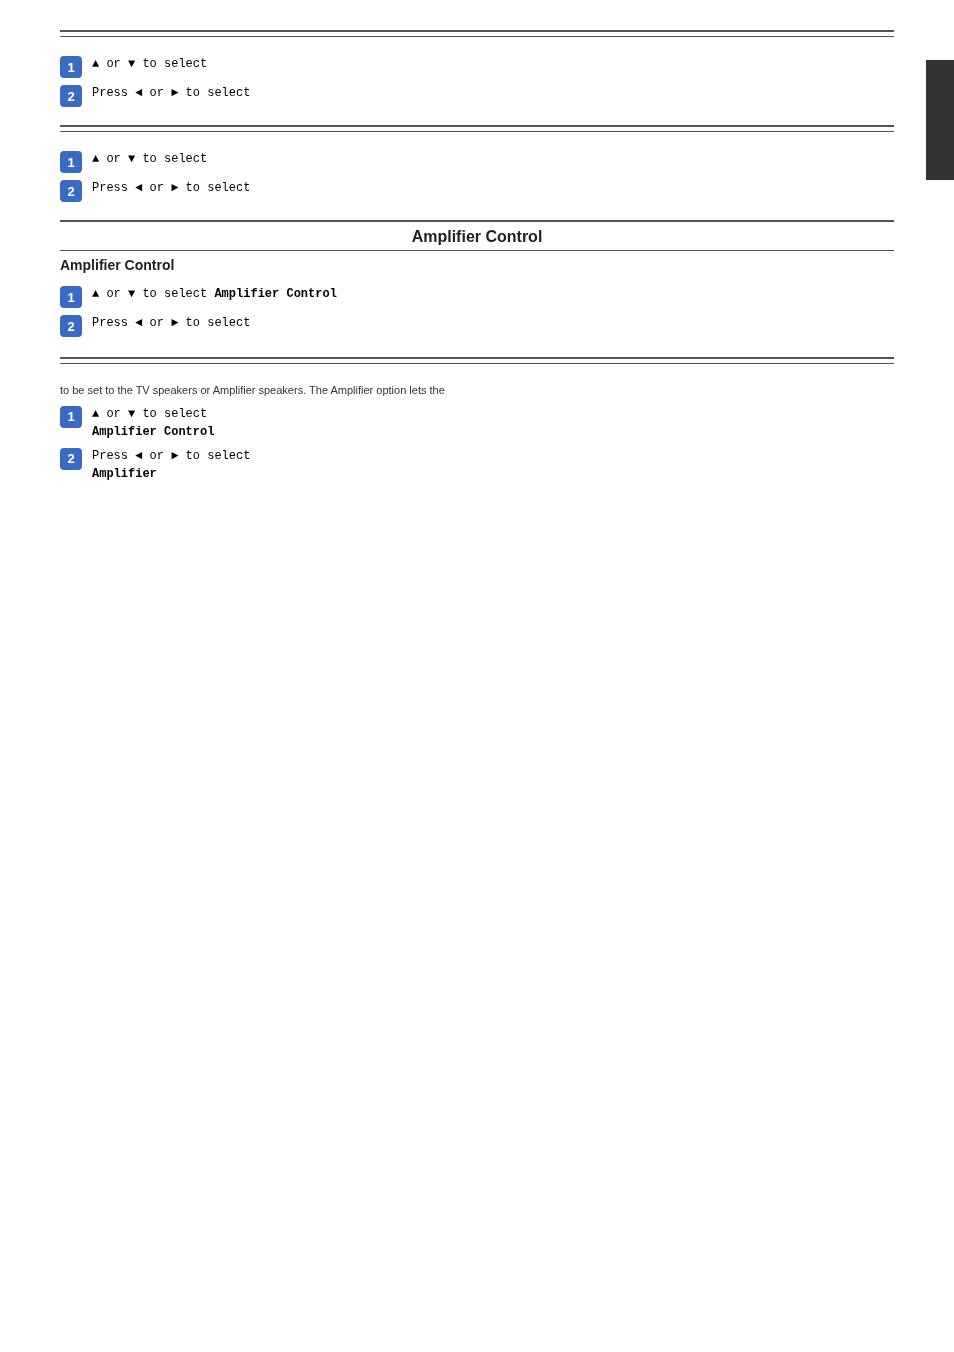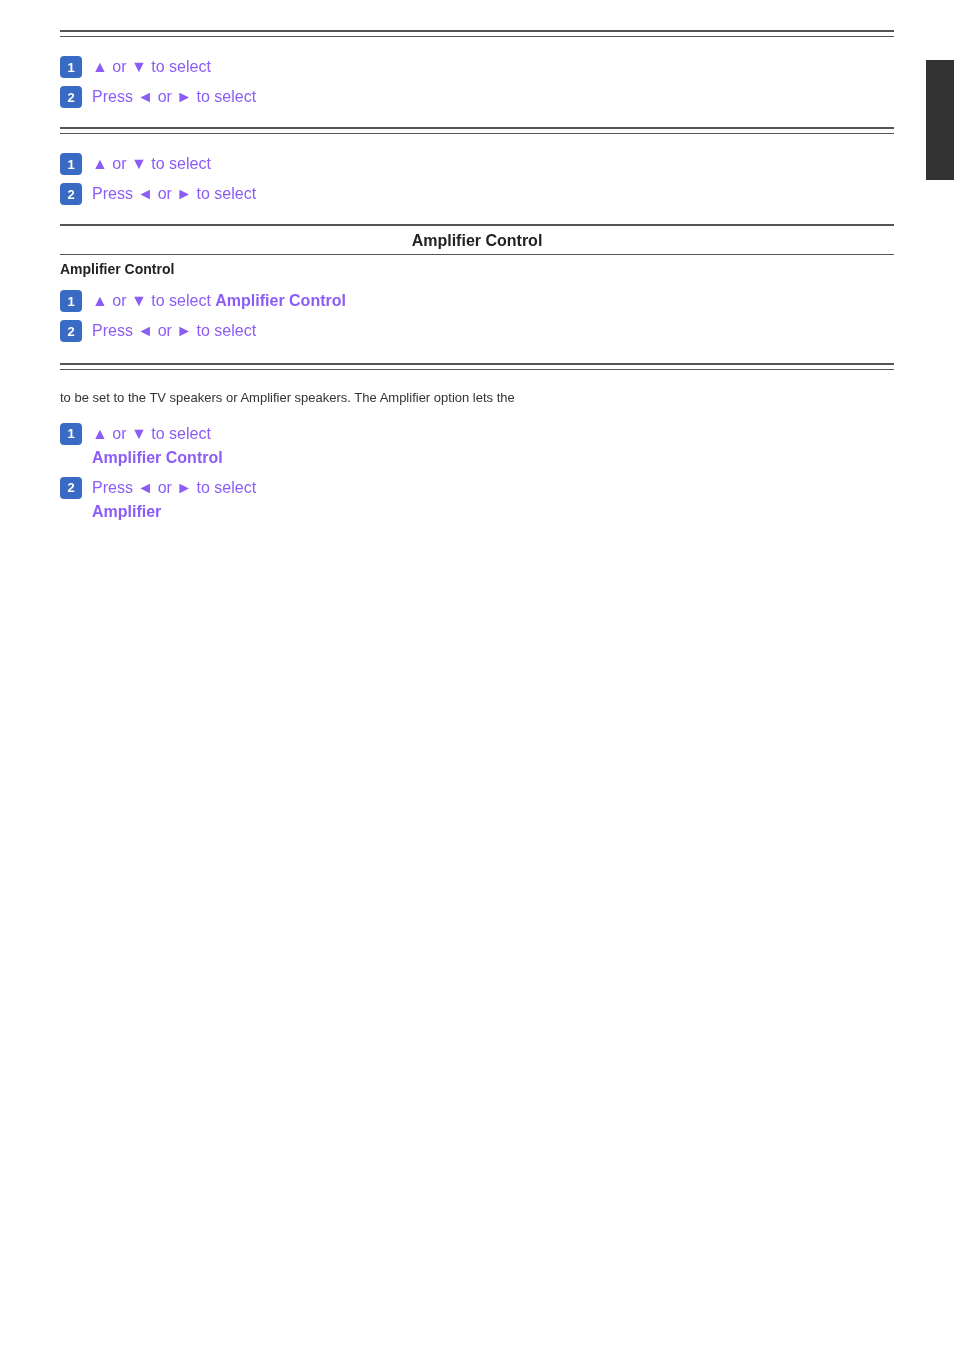--- a/index.html
+++ b/index.html
@@ -62,23 +62,24 @@
       color: #fff;
       font-size: 13px;
       font-weight: bold;
       border-radius: 4px;
       flex-shrink: 0;
       margin-right: 10px;
       margin-top: 1px;
     }
 
     .step-text {
-      font-size: 16px;
+      font-size: 12px;
       line-height: 1.5;
-      color: #8b5cf6;
+      color: #000000;
+      font-family: Liberation Mono, monospace;
     }
 
     .step-text strong {
       font-weight: bold;
     }
 
     .section-title-block {
       text-align: center;
       border-top: 2px solid #555;
       border-bottom: 1px solid #555;
@@ -97,24 +98,24 @@
       font-weight: bold;
       color: #222;
       margin-left: 0;
     }
 
     .subtitle-row {
       margin-bottom: 12px;
     }
 
     .body-text {
-      font-size: 13px;
+      font-size: 11px;
       color: #333;
       line-height: 1.5;
-      margin-bottom: 14px;
+      margin-bottom: 6px;
     }
 
     .section-gap {
       margin-bottom: 20px;
     }
 
     .section-with-steps {
       margin-bottom: 18px;
     }
   </style>

